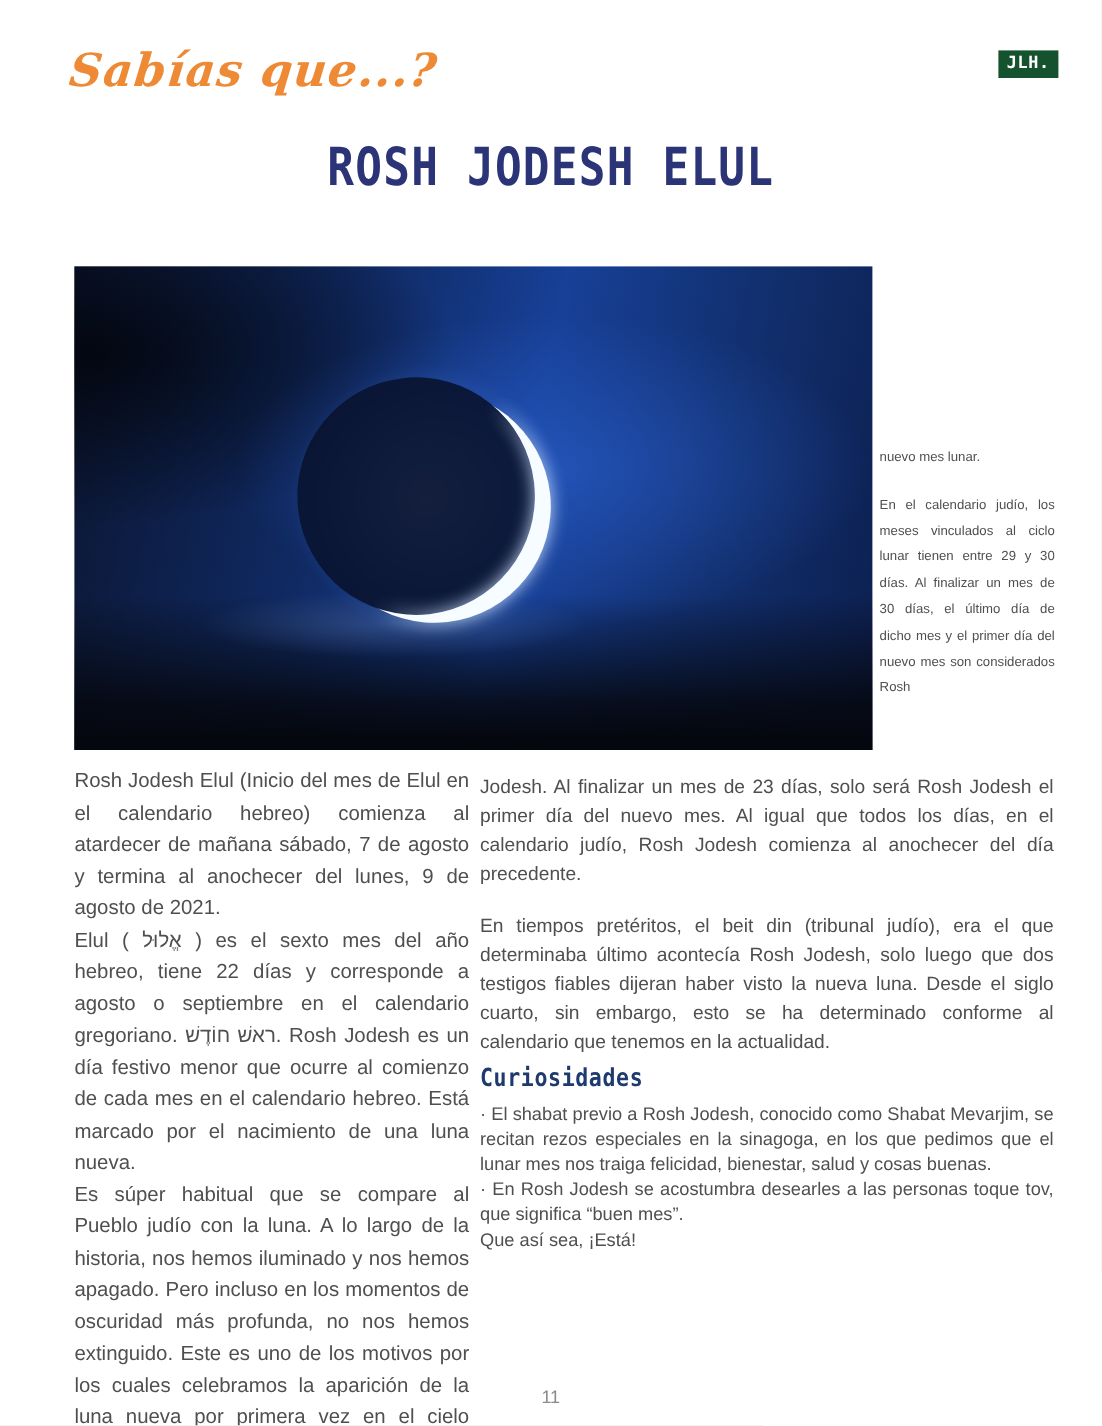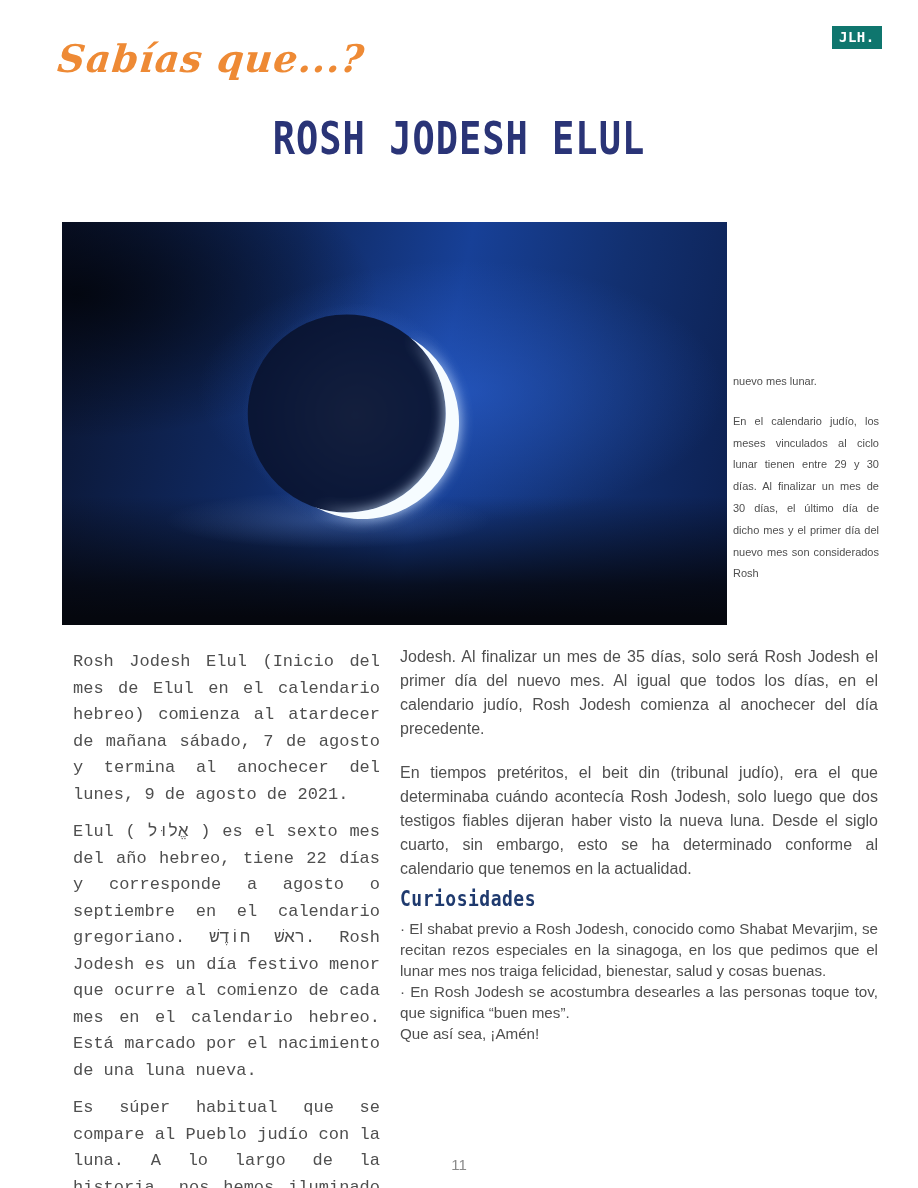--- a/index.html
+++ b/index.html
@@ -19,22 +19,22 @@
     font-family: "DejaVu Serif", serif;
     font-style: italic; font-weight: bold;
     font-size: 38px; line-height: 1.1;
     color: #ee8a35;
     transform: skewX(-6deg);
     letter-spacing: 1px;
   }
 
   
   .badge {
-    position: absolute; left: 832px; top: 26px;
-    background: #0f766e; color: #ffffff;
+    position: absolute; left: 832px; top: 42px;
+    background: #14532d; color: #ffffff;
     font-family: "DejaVu Sans Mono", monospace;
     font-weight: bold; font-size: 14px;
     padding: 3px 7px 4px 7px;
     letter-spacing: 0.5px;
   }
 
   
   .title {
     position: absolute; top: 114px; left: 0; width: 100%;
     text-align: center;
@@ -59,21 +59,21 @@
       linear-gradient(102deg, #0b1530 0%, #102a63 32%, #174097 55%, #123070 76%, #0c1f4e 100%);
   }
   .moon svg { display: block; width: 665px; height: 403px; }
 
   
   .col-left {
     position: absolute; left: 62px; top: 638px; width: 329px;
     font-size: 17px; line-height: 26.5px;
     color: #4f4f4f; text-align: justify;
   }
-  .col-left p { margin: 11px; font-family: Liberation Mono, monospace; }
+  .col-left p { margin: 0; }
 
   .col-narrow {
     position: absolute; left: 733px; top: 371px; width: 146px; height: 292px;
     font-size: 11px; line-height: 21.8px;
     color: #4f4f4f; text-align: justify;
     overflow: hidden;
   }
   .col-narrow p { margin: 0; }
   .col-narrow p.first { margin-bottom: 18px; }
 
@@ -148,25 +148,25 @@
   </div>
 
   <div class="col-left">
     <p>Rosh Jodesh Elul (Inicio del mes de Elul en el calendario hebreo) comienza al atardecer de mañana sábado, 7 de agosto y termina al anochecer del lunes, 9 de agosto de 2021.</p>
     <p>Elul ( אֱלוּל ) es el sexto mes del año hebreo, tiene 22 días y corresponde a agosto o septiembre en el calendario gregoriano. ראשׁ חוֹדֶשׁ. Rosh Jodesh es un día festivo menor que ocurre al comienzo de cada mes en el calendario hebreo. Está marcado por el nacimiento de una luna nueva.</p>
     <p>Es súper habitual que se compare al Pueblo judío con la luna. A lo largo de la historia, nos hemos iluminado y nos hemos apagado. Pero incluso en los momentos de oscuridad más profunda, no nos hemos extinguido. Este es uno de los motivos por los cuales celebramos la aparición de la luna nueva por primera vez en el cielo nocturno.</p>
 
   </div>
 
   <div class="col-right">
-    <p>Jodesh. Al finalizar un mes de 35 días, solo será Rosh Jodesh el primer día del nuevo mes. Al igual que todos los días, en el calendario judío, Rosh Jodesh comienza al anochecer del día precedente.</p>
-    <p>En tiempos pretéritos, el beit din (tribunal judío), era el que determinaba cuándo acontecía Rosh Jodesh, solo luego que dos testigos fiables dijeran haber visto la nueva luna. Desde el siglo cuarto, sin embargo, esto se ha determinado conforme al calendario que tenemos en la actualidad.</p>
+    <p>Jodesh. Al finalizar un mes de 23 días, solo será Rosh Jodesh el primer día del nuevo mes. Al igual que todos los días, en el calendario judío, Rosh Jodesh comienza al anochecer del día precedente.</p>
+    <p>En tiempos pretéritos, el beit din (tribunal judío), era el que determinaba último acontecía Rosh Jodesh, solo luego que dos testigos fiables dijeran haber visto la nueva luna. Desde el siglo cuarto, sin embargo, esto se ha determinado conforme al calendario que tenemos en la actualidad.</p>
     <div class="curio">
       <div class="curio-header">Curiosidades</div>
       <p>· El shabat previo a Rosh Jodesh, conocido como Shabat Mevarjim, se recitan rezos especiales en la sinagoga, en los que pedimos que el lunar mes nos traiga felicidad, bienestar, salud y cosas buenas.</p>
       <p>· En Rosh Jodesh se acostumbra desearles a las personas toque tov, que significa “buen mes”.</p>
-      <p class="no-justify">Que así sea, ¡Amén!</p>
+      <p class="no-justify">Que así sea, ¡Está!</p>
     </div>
   </div>
 
   <div class="pageno">11</div>
 
 </div>
 
 </body></html>

